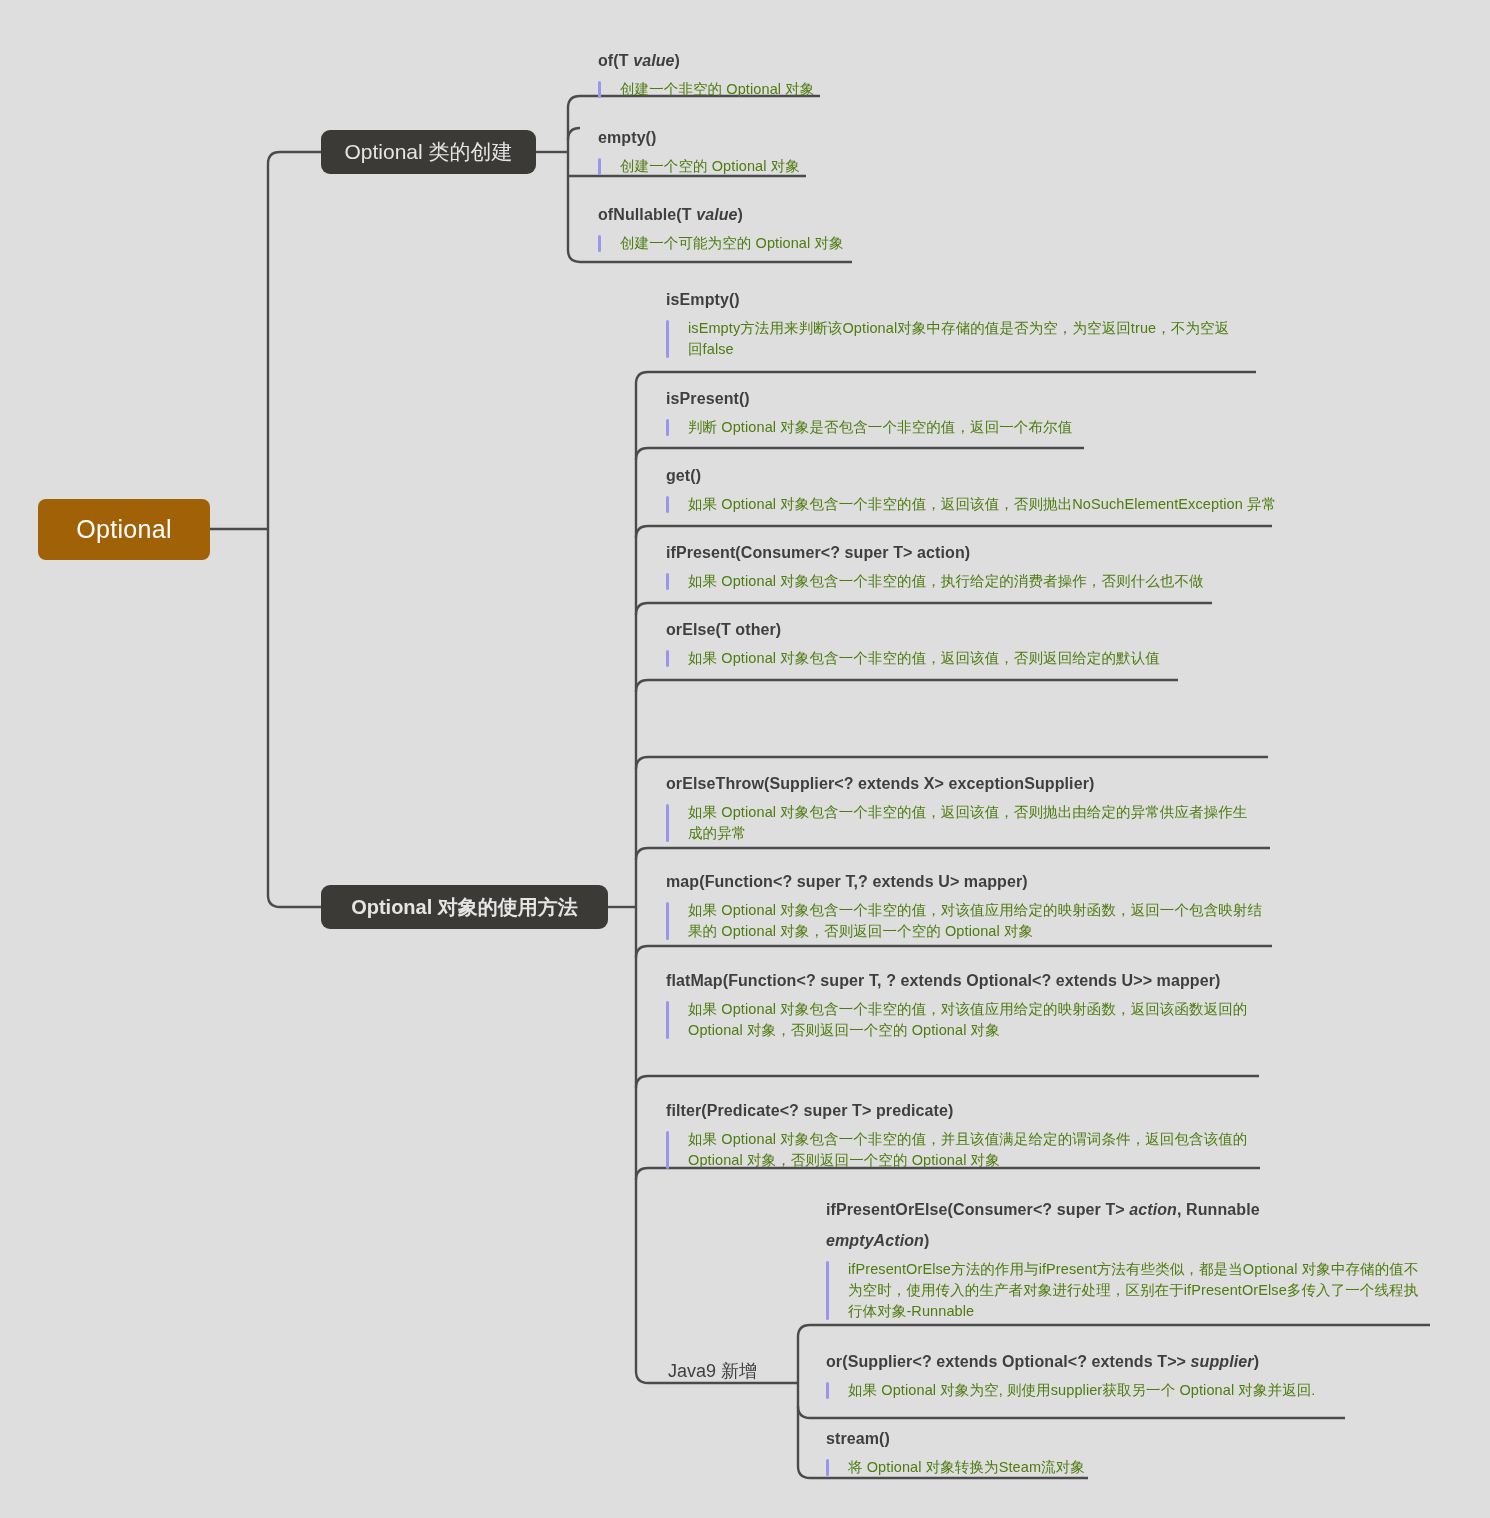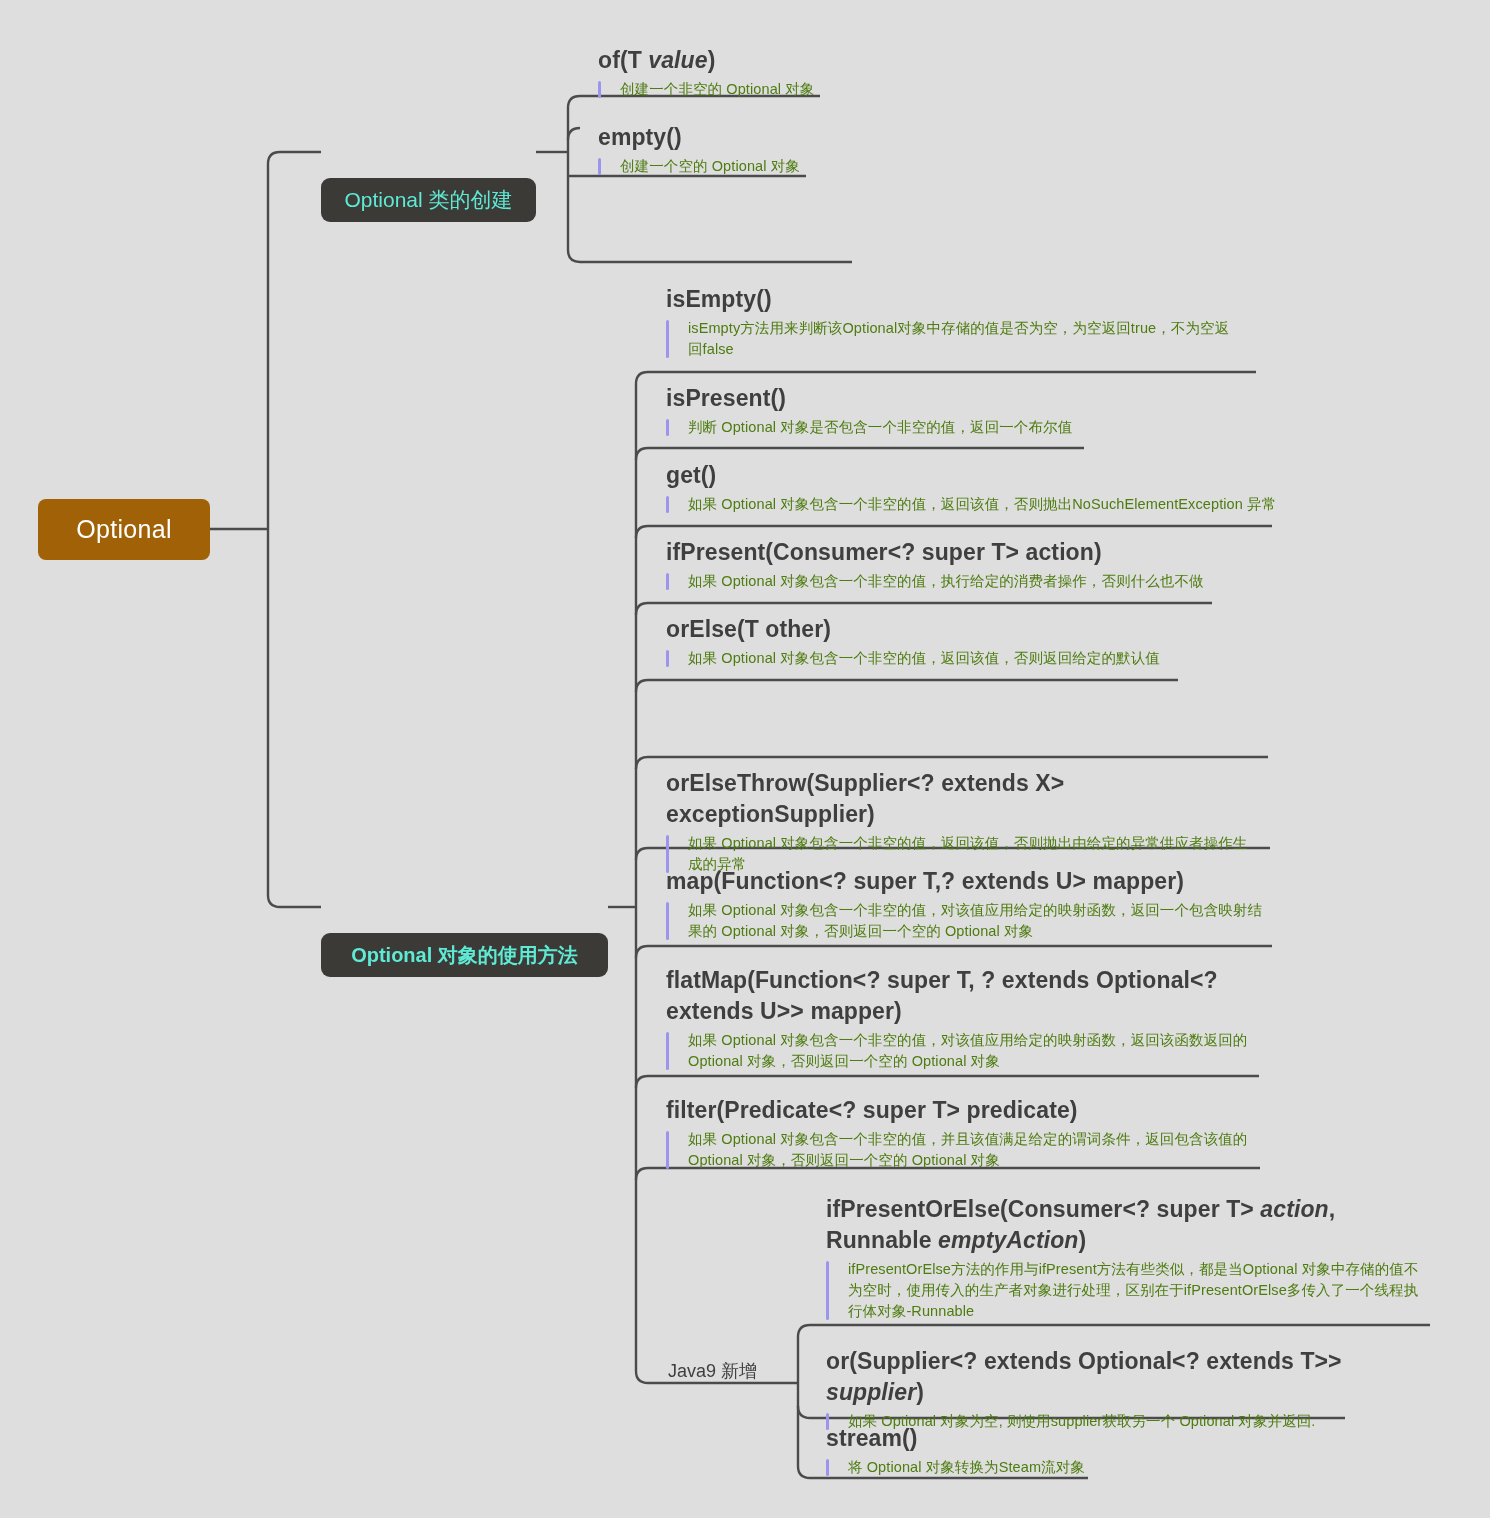--- a/index.html
+++ b/index.html
@@ -28,46 +28,45 @@
     font-size:25px;
     letter-spacing:.3px;
   }
 
   
   .branch-node{
     position:absolute;
     background:#3b3a36;
     border-radius:9px;
     display:flex;align-items:center;justify-content:center;
-    color:#5eead4;
+    color:#e5e5e5;
     font-weight:bold;
     font-size:20px;
     padding:0 18px;
     box-sizing:border-box;
     white-space:nowrap;
-    margin-top:48px;
   }
   .branch-node.b1{left:321px;top:130px;height:44px;width:215px;font-weight:normal;font-size:21px;}
   .branch-node.b2{left:321px;top:885px;height:44px;width:287px;}
 
   
   .plain-node{
     position:absolute;
     font-size:18px;color:#3f3f3f;
     white-space:nowrap;
   }
 
   
   .topic{
     position:absolute;
     box-sizing:border-box;
   }
   .topic .title{
     font-weight:bold;
-    font-size:23px;
+    font-size:16px;
     color:#3f3f3f;
     line-height:31px;
     letter-spacing:.1px;
   }
   .topic .title i{font-style:italic;font-weight:bold;}
   .topic .note{
     position:relative;
     margin-top:3px;
     padding-left:22px;
     font-size:14.5px;
@@ -137,20 +136,24 @@
   <div class="topic" style="left:598px;top:45px;width:250px;">
     <div class="title"><span>of(T </span><i>value</i><span>)</span></div>
     <div class="note">创建一个非空的 Optional 对象</div>
   </div>
 
   <div class="topic" style="left:598px;top:122px;width:250px;">
     <div class="title"><span>empty()</span><i></i><span></span></div>
     <div class="note">创建一个空的 Optional 对象</div>
   </div>
 
+  <div class="topic" style="left:598px;top:199px;width:290px;">
+    <div class="title"><span>ofNullable(T </span><i>value</i><span>)</span></div>
+    <div class="note">创建一个可能为空的 Optional 对象</div>
+  </div>
 
   <div class="topic" style="left:666px;top:284px;width:575px;">
     <div class="title">isEmpty()</div>
     <div class="note">isEmpty方法用来判断该Optional对象中存储的值是否为空，为空返回true，不为空返回false</div>
   </div>
 
   <div class="topic" style="left:666px;top:383px;width:600px;">
     <div class="title">isPresent()</div>
     <div class="note">判断 Optional 对象是否包含一个非空的值，返回一个布尔值</div>
   </div>

